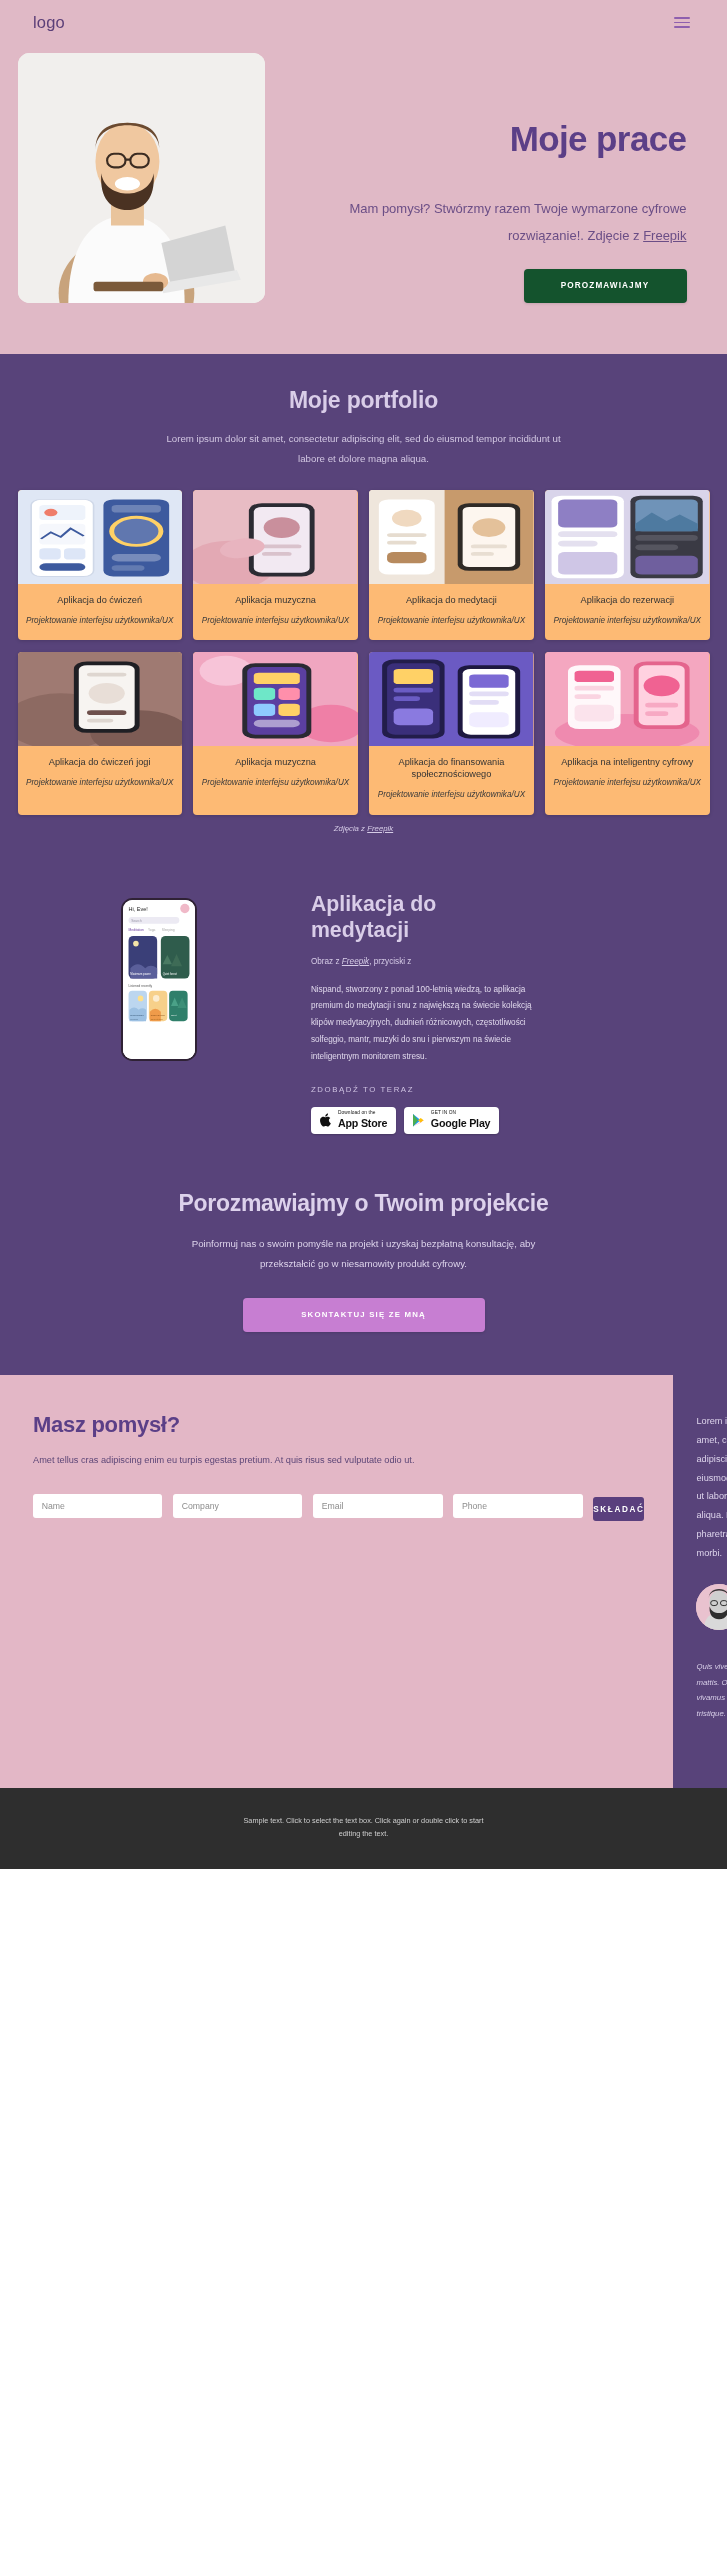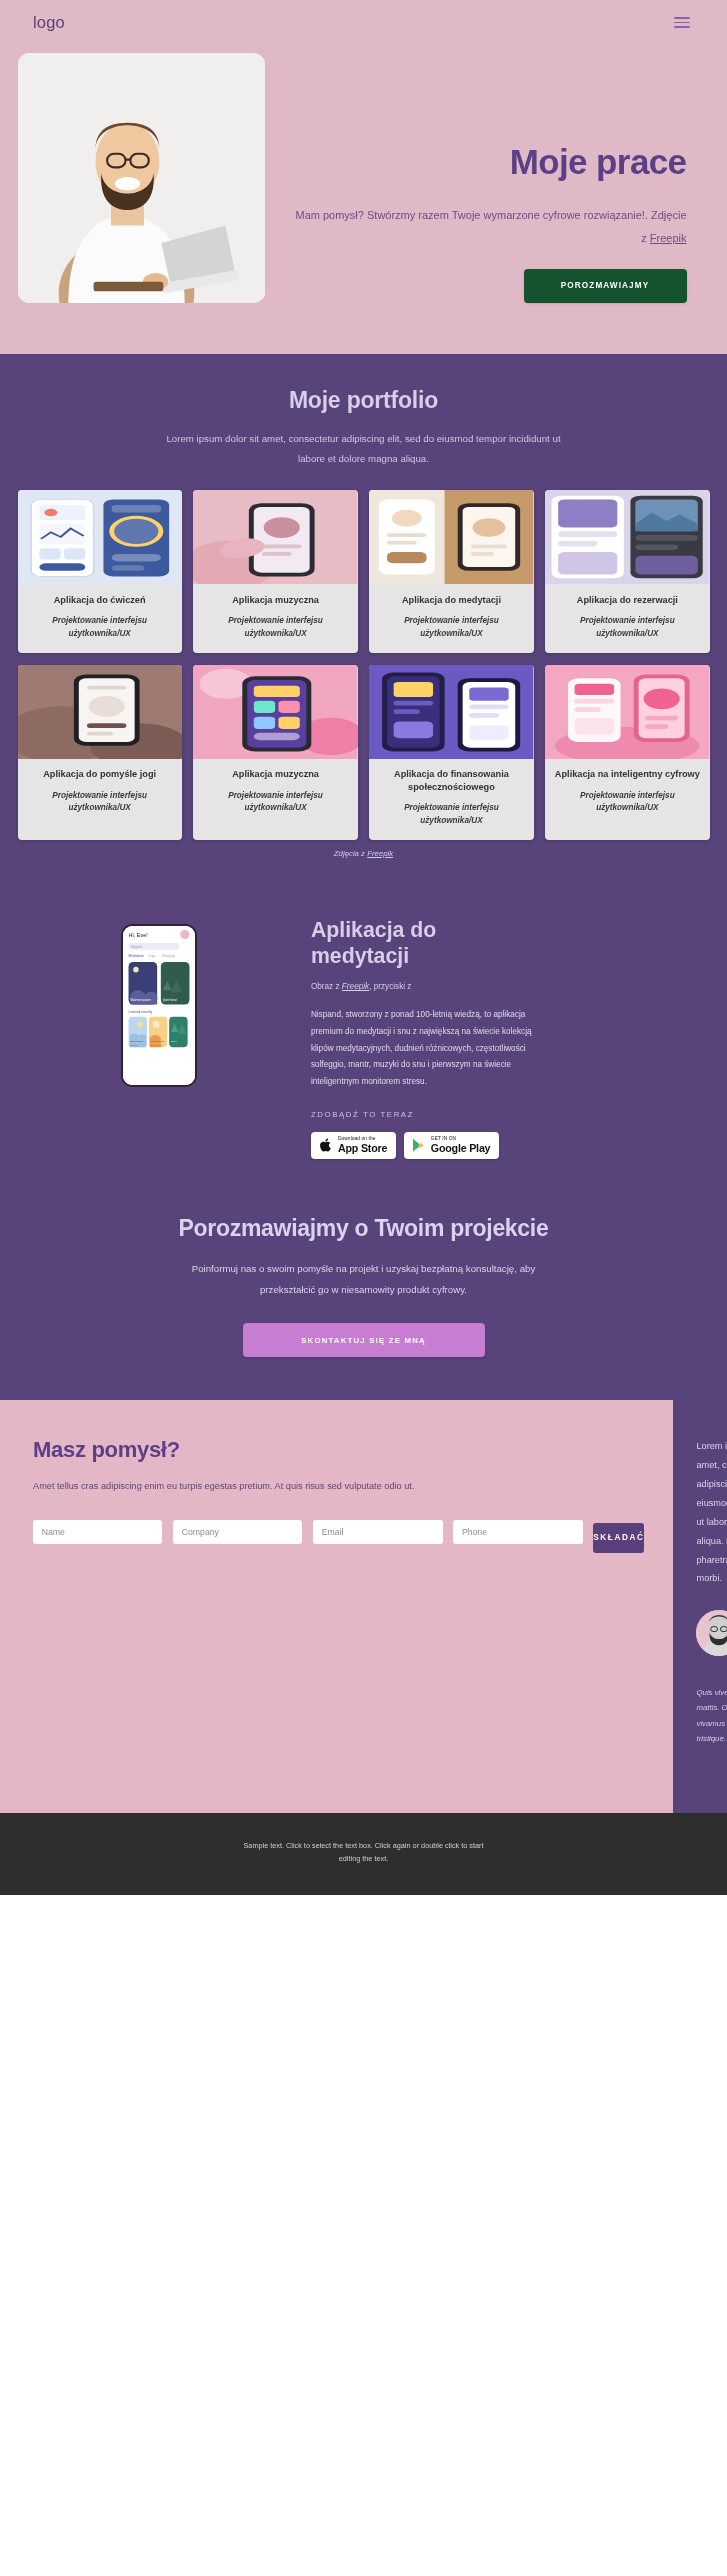--- a/index.html
+++ b/index.html
@@ -55,22 +55,22 @@
     text-align: right;
   }
   .hero-title {
     font-size: 35px;
     line-height: 1.15;
     color: #5b3f87;
     font-weight: 700;
     letter-spacing: -0.6px;
   }
   .hero-sub {
-    margin-top: 22px;
-    font-size: 11px;
+    margin-top: 37px;
+    font-size: 13px;
     line-height: 2.05;
     color: #6b4e86;
   }
   .hero-sub a { color: #6b4e86; text-decoration: underline; }
   .hero-btn {
     margin-top: 19.4px;
     display: inline-block;
     background: #14532d;
     color: #fff;
     border: none;
@@ -105,27 +105,26 @@
     line-height: 2.05;
   }
   .cards {
     margin-top: 21.3px;
     padding: 0 17.5px;
     display: grid;
     grid-template-columns: repeat(4, 1fr);
     gap: 11.6px;
   }
   .card {
-    background: #e5e5e5;
+    background: #fdba74;
     border-radius: 3.9px;
     overflow: hidden;
     display: flex;
     flex-direction: column;
     box-shadow: 0 1px 3.9px rgba(0,0,0,.16);
-    font-weight: bold;
   }
   .card-thumb { width: 100%; height: 94px; display: block; }
   .card-thumb svg { display:block; width: 100%; height: 100%; }
   .card-body {
     padding: 9.7px 7.8px 12.6px 7.8px;
     text-align: center;
     flex: 1;
   }
   .card-title {
     font-size: 9.2px;
@@ -279,21 +278,21 @@
     color: #555;
     font-family: "Liberation Sans", sans-serif;
     outline: none;
   }
   .form input::placeholder { color: #8d8d8d; }
   .submit-btn {
     margin-top: 2.9px;
     background: #5a3f7d;
     border: none;
     color: #fff;
-    height: 30px;
+    height: 24px;
     border-radius: 2.9px;
     font-size: 8.2px;
     letter-spacing: 1.6px;
     font-weight: 700;
     cursor: pointer;
     font-family: "Liberation Sans", sans-serif;
   }
   .contact-right {
     flex: 1;
     background: #58437a;
@@ -495,21 +494,21 @@
       <ellipse cx="74" cy="86" rx="30" ry="24" fill="#7d5c55"></ellipse>
       <rect x="34" y="10" width="40" height="76" rx="8" fill="#1f1f24"></rect>
       <rect x="37" y="14" width="34" height="68" rx="5" fill="#f7f4f1"></rect>
       <rect x="42" y="22" width="24" height="4" rx="2" fill="#ded6d0"></rect>
       <circle cx="54" cy="44" r="11" fill="#e8ded7"></circle>
       <rect x="42" y="62" width="24" height="5" rx="2.5" fill="#6e504c"></rect>
       <rect x="42" y="71" width="16" height="4" rx="2" fill="#ded6d0"></rect>
           </svg>
         </div>
         <div class="card-body">
-          <div class="card-title">Aplikacja do pomyśle jogi</div>
+          <div class="card-title">Aplikacja do ćwiczeń jogi</div>
           <div class="card-role">Projektowanie interfejsu użytkownika/UX</div>
         </div>
       </div>
       <div class="card">
         <div class="card-thumb">
           <svg viewBox="0 0 100 100" preserveAspectRatio="none">
             <rect width="100" height="100" fill="#f0a6c0"></rect>
       <circle cx="20" cy="20" r="16" fill="#f7c4d8"></circle>
       <circle cx="84" cy="76" r="20" fill="#ef7fa6"></circle>
       <rect x="30" y="12" width="42" height="80" rx="8" fill="#2a2a33"></rect>

